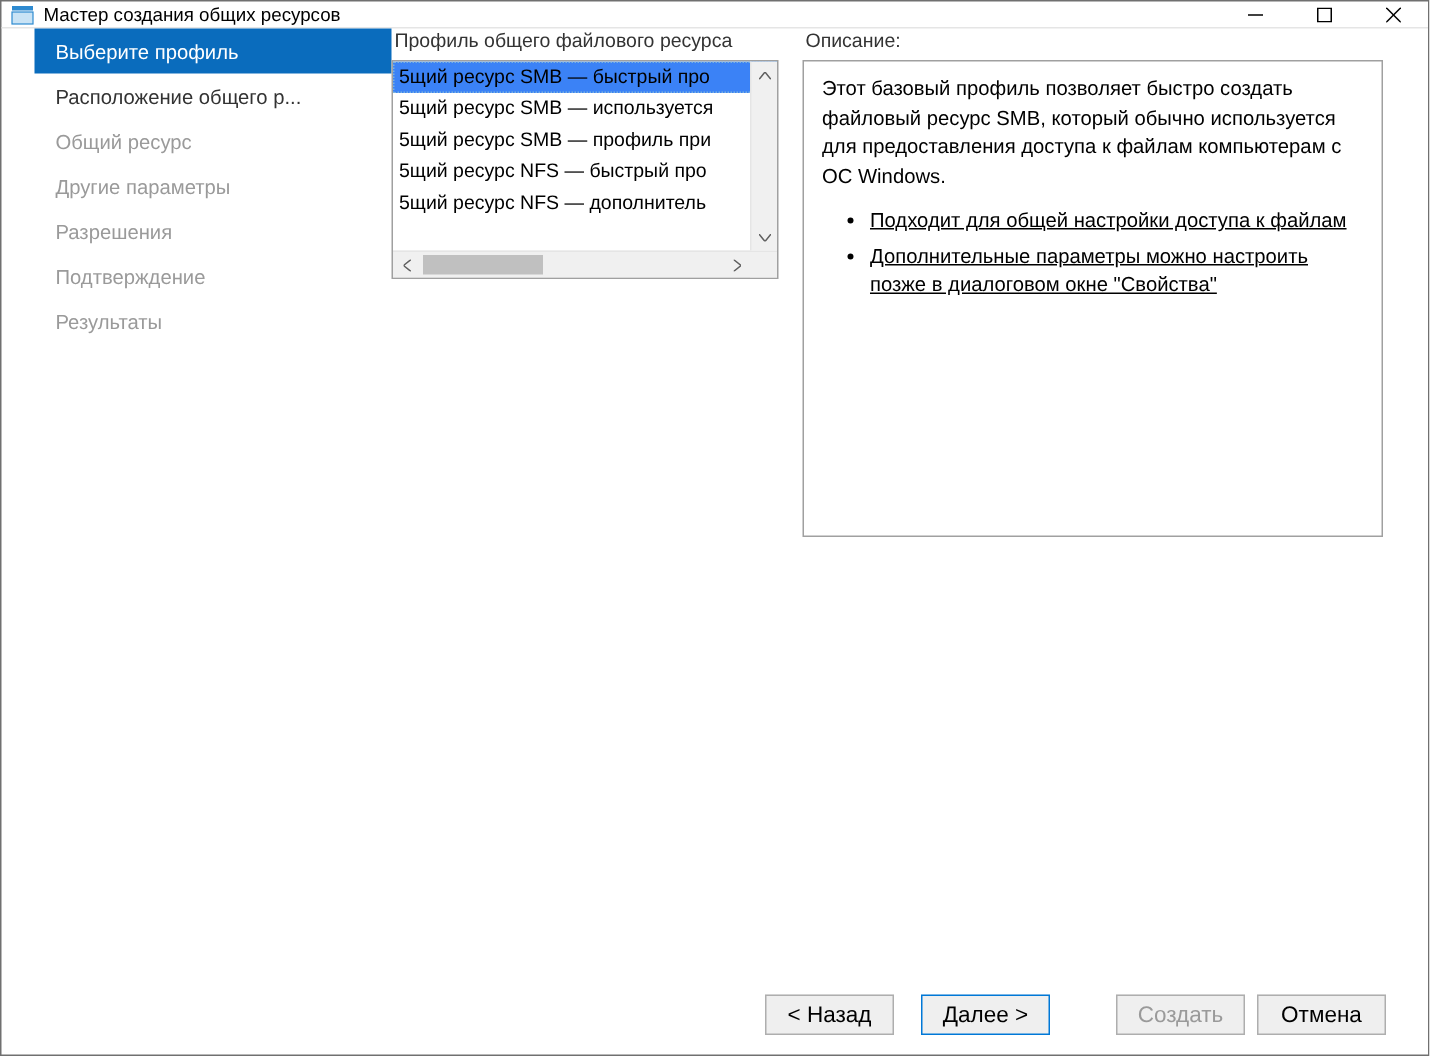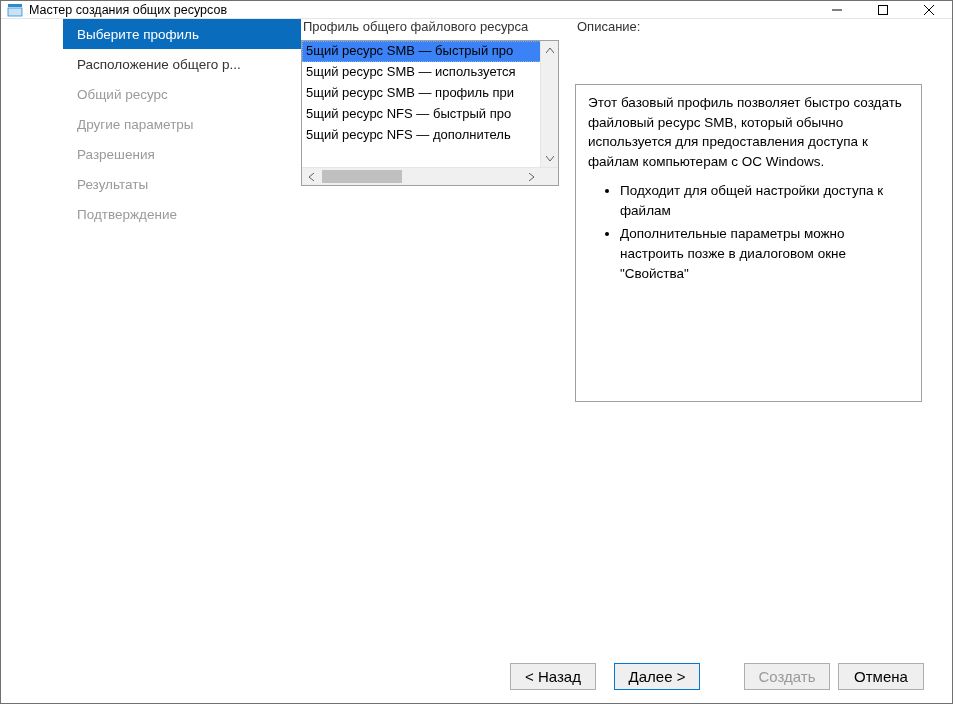--- a/index.html
+++ b/index.html
@@ -62,21 +62,20 @@
   .content-row {
     display: flex;
     flex: 1;
     padding: 0;
   }
 
   
   .steps {
     width: 260px;
     padding: 0 0 0 22px;
-    margin-left: 40px;
   }
   .step {
     height: 30px;
     display: flex;
     align-items: center;
     padding-left: 14px;
     font-size: 13.5px;
     color: #9a9a9a;
     white-space: nowrap;
     overflow: hidden;
@@ -159,32 +158,32 @@
     background: #c0c0c0;
   }
   .hscroll .corner { width: 18px; background: #f0f0f0; }
 
   
   .right {
     flex: 1;
     padding: 0 30px 0 6px;
     display: flex;
     flex-direction: column;
-    gap: 44px;
   }
   .desc-box {
     border: 1px solid #a0a0a0;
     padding: 8px 12px;
     height: 318px;
     font-size: 13.5px;
     line-height: 1.45;
   }
   .desc-box ul {
     margin: 10px 0 0 0;
     padding-left: 32px;
+    text-decoration: underline;
   }
   .desc-box li {
     margin-bottom: 4px;
   }
 
   
   .button-row {
     height: 54px;
     display: flex;
     align-items: center;
@@ -258,24 +257,24 @@
         <div class="step">
             <span>Общий ресурс</span>
           </div>
         <div class="step">
             <span>Другие параметры</span>
           </div>
         <div class="step">
             <span>Разрешения</span>
           </div>
         <div class="step">
+            <span>Подтверждение</span>
+          </div>
+        <div class="step">
             <span>Результаты</span>
-          </div>
-        <div class="step">
-            <span>Подтверждение</span>
           </div>
       </div>
 
       <div class="middle">
         <div class="col-header">Профиль общего файлового ресурса</div>
         <div class="listbox">
           <div class="listbox-items">
             <div class="list-item selected">5щий ресурс SMB — быстрый про</div>
             <div class="list-item">5щий ресурс SMB — используется</div>
             <div class="list-item">5щий ресурс SMB — профиль при</div>

